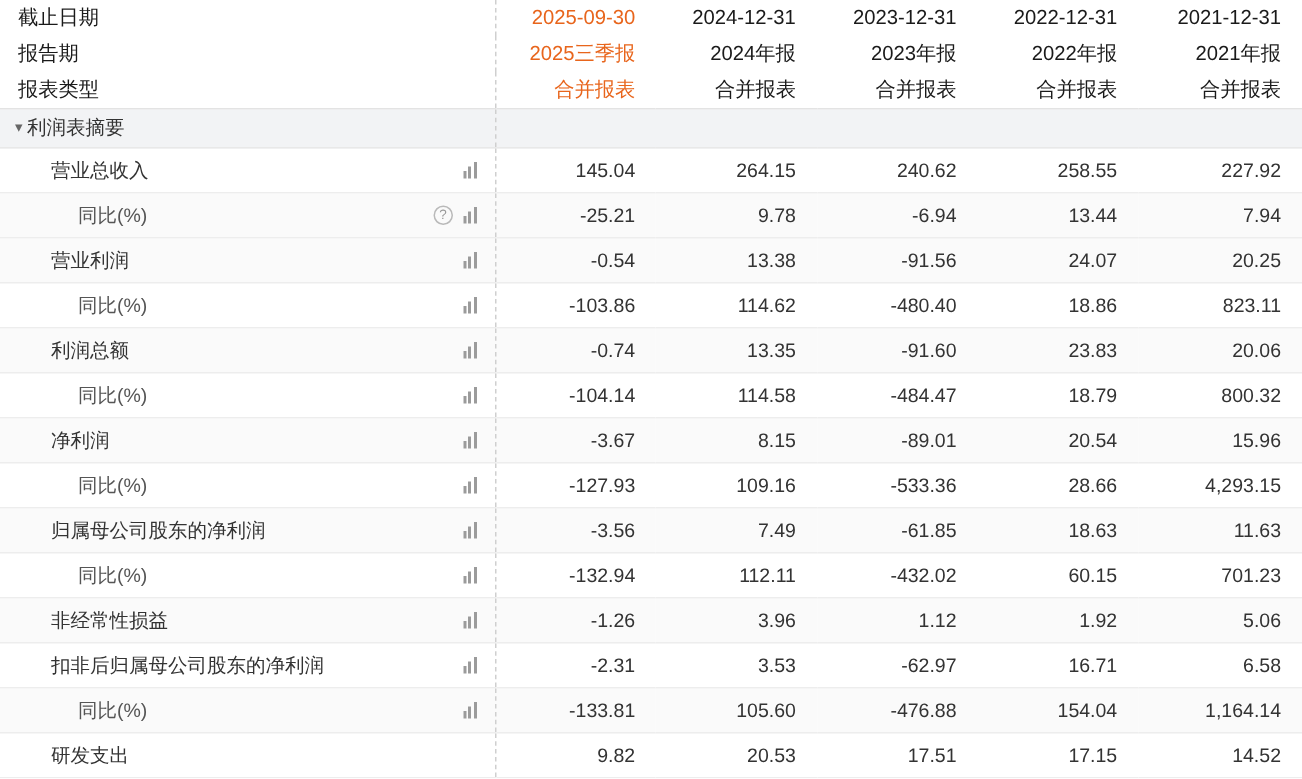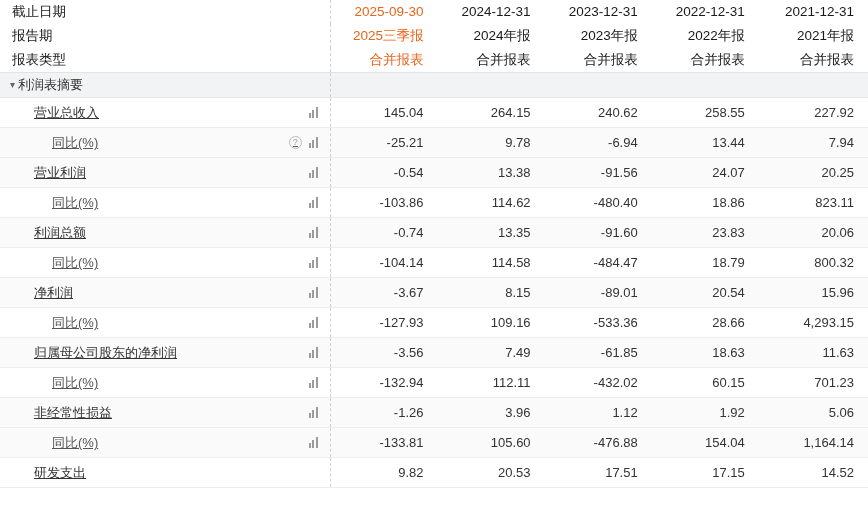--- a/index.html
+++ b/index.html
@@ -90,21 +90,20 @@
     height: 29px;
     line-height: 29px;
     border-bottom: 1px solid #ededed;
   }
   .d-row.alt td { background: #fafafa; }
   .d-row td.label {
     padding-left: 34px;
     text-align: center;
     position: relative;
     color: #333333;
-    text-decoration: underline;
   }
   .d-row.sub td.label {
     padding-left: 52px;
     color: #555555;
   }
   .d-row td.val {
     text-align: right;
     padding-right: 14px;
     color: #333333;
     font-size: 13px;
@@ -382,20 +381,38 @@
                 <i></i>
               </span>
             </div>
           </td>
           <td class="val neg">-1.26</td>
           <td class="val">3.96</td>
           <td class="val">1.12</td>
           <td class="val">1.92</td>
           <td class="val">5.06</td>
         </tr>
+        <tr class="d-row">
+          <td class="label">
+            <div class="lbl-wrap">
+              <span class="lbl-text">扣非后归属母公司股东的净利润</span>
+              <span class="lbl-spacer"></span>
+              <span class="icon-bars">
+                <i></i>
+                <i></i>
+                <i></i>
+              </span>
+            </div>
+          </td>
+          <td class="val neg">-2.31</td>
+          <td class="val">3.53</td>
+          <td class="val neg">-62.97</td>
+          <td class="val">16.71</td>
+          <td class="val">6.58</td>
+        </tr>
         <tr class="d-row alt sub">
           <td class="label">
             <div class="lbl-wrap">
               <span class="lbl-text">同比(%)</span>
               <span class="lbl-spacer"></span>
               <span class="icon-bars">
                 <i></i>
                 <i></i>
                 <i></i>
               </span>

